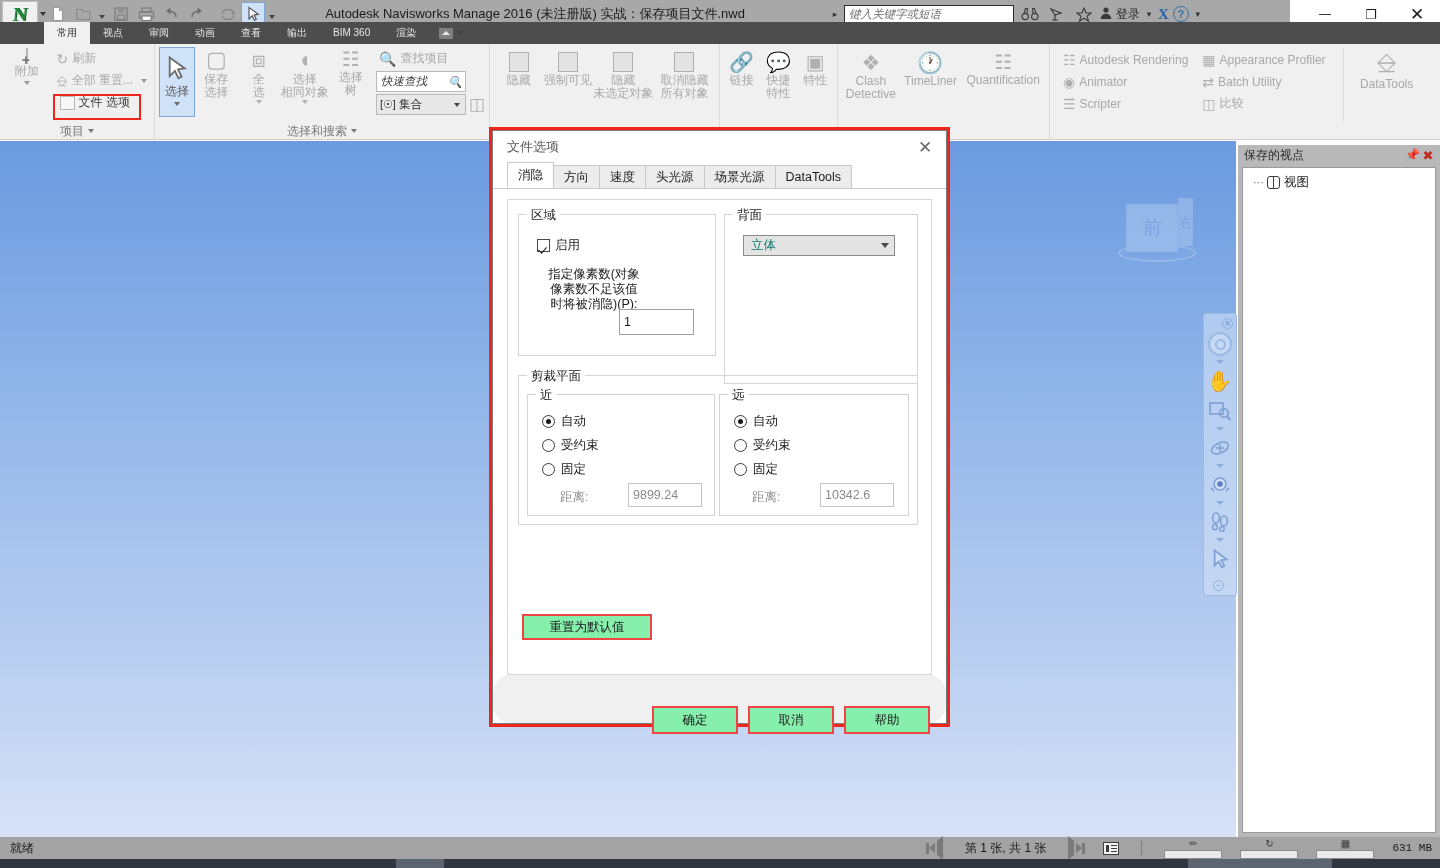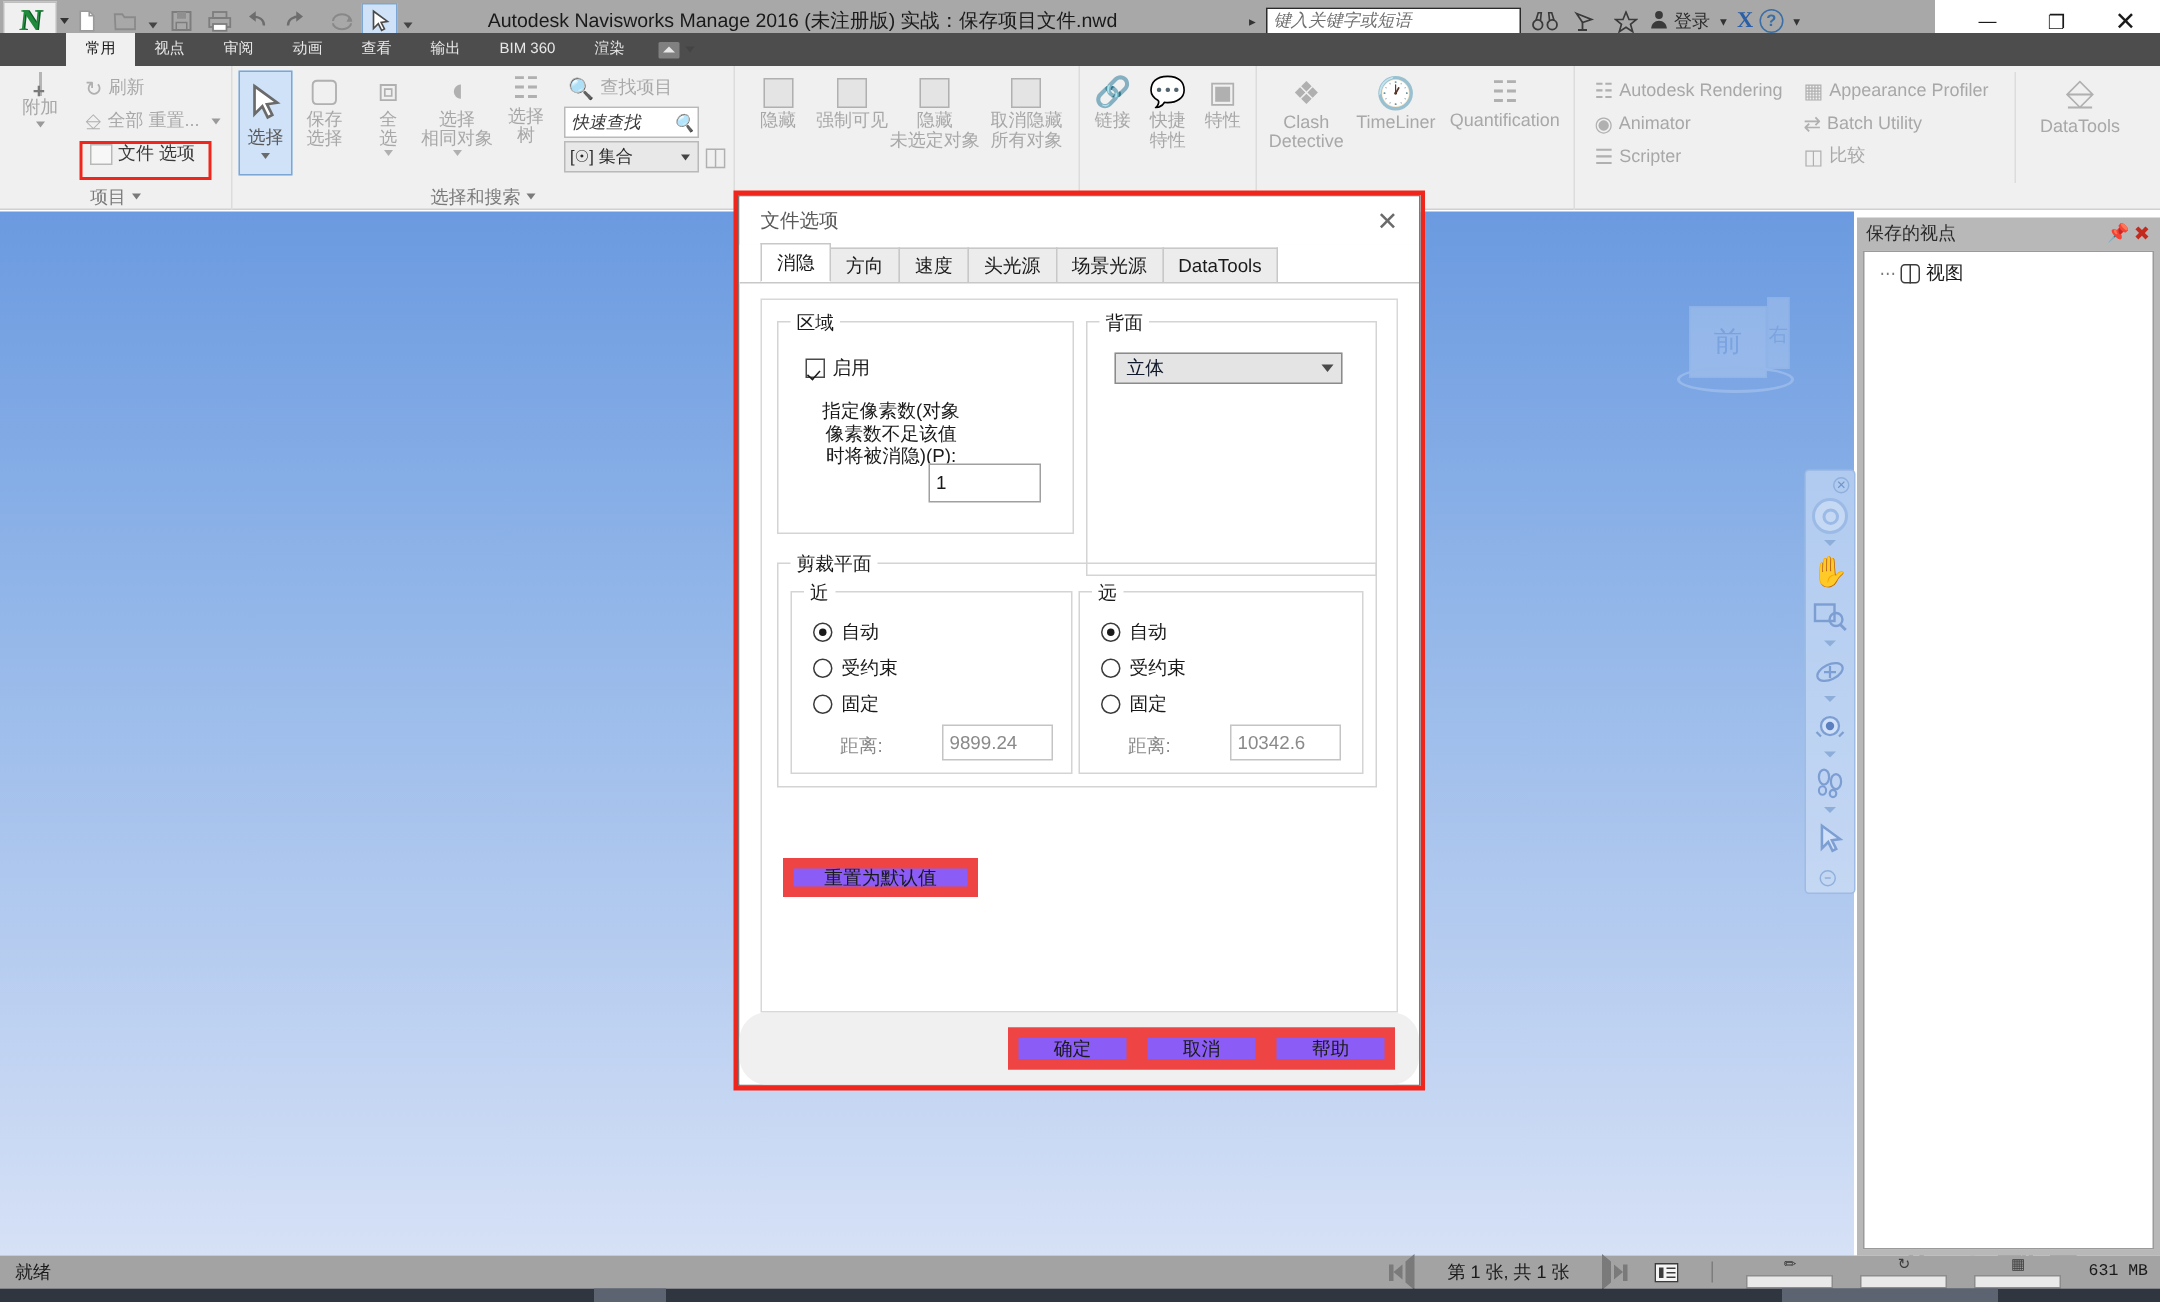--- a/index.html
+++ b/index.html
@@ -391,44 +391,44 @@
     font-size: 12.5px; color: #1a1a1a; line-height: 15px; text-align: center;
   }
   .txtin {
     background: #ffffff; border: 1px solid #a0a0a0; font-size: 12.5px;
     color: #1a1a1a; padding: 0 4px; display: flex; align-items: center;
   }
   .txtin.dim { color: #8a8a8a; border-color: #c4c4c4; }
   .combo {
     background: #e4e4e4; border: 1px solid #8b8b8b; height: 21px;
     display: flex; align-items: center; justify-content: space-between;
-    padding: 0 5px 0 7px; font-size: 12.5px; color: #0f172a;
+    padding: 0 5px 0 7px; font-size: 12.5px; color: #0f766e;
   }
   .combo-car {
     width: 0; height: 0; border-left: 4px solid transparent;
     border-right: 4px solid transparent; border-top: 5px solid #4a4a4a;
   }
   .radrow { display: flex; align-items: center; gap: 6px; font-size: 12.5px; color:#1a1a1a; }
   .radio {
     width: 13px; height: 13px; border: 1.3px solid #3a3a3a; border-radius: 50%;
     background: #fff; position: relative;
   }
   .radio.on::after {
     content: ""; position: absolute; left: 2.6px; top: 2.6px;
     width: 5.5px; height: 5.5px; border-radius: 50%; background: #1a1a1a;
   }
   .lblsm { font-size: 12.5px; color: #8a8a8a; }
   .btn {
-    background: #8b5cf6; border: 7px solid #ef4444; font-size: 12.5px;
-    color: #1a1a1a; display: flex; align-items: center; justify-content: center;
+    background: #86efac; border: 2px solid #ef4444; font-size: 12.5px;
+    color: #1a1a1a; display: flex; align-items: center; justify-content: center; margin-top: 42px;
   }
   .dlg-footer {
     height: 48px; background: #f0f0f0;
     display: flex; align-items: center; justify-content: flex-end;
-    padding-right: 16px; border-radius: 18px;
+    gap: 10px; padding-right: 16px; border-radius: 18px;
   }
 </style>
 </head>
 <body>
 
 <div id="app">
 
   <div class="titlebar">
     <div class="qat-zone"></div>
 

